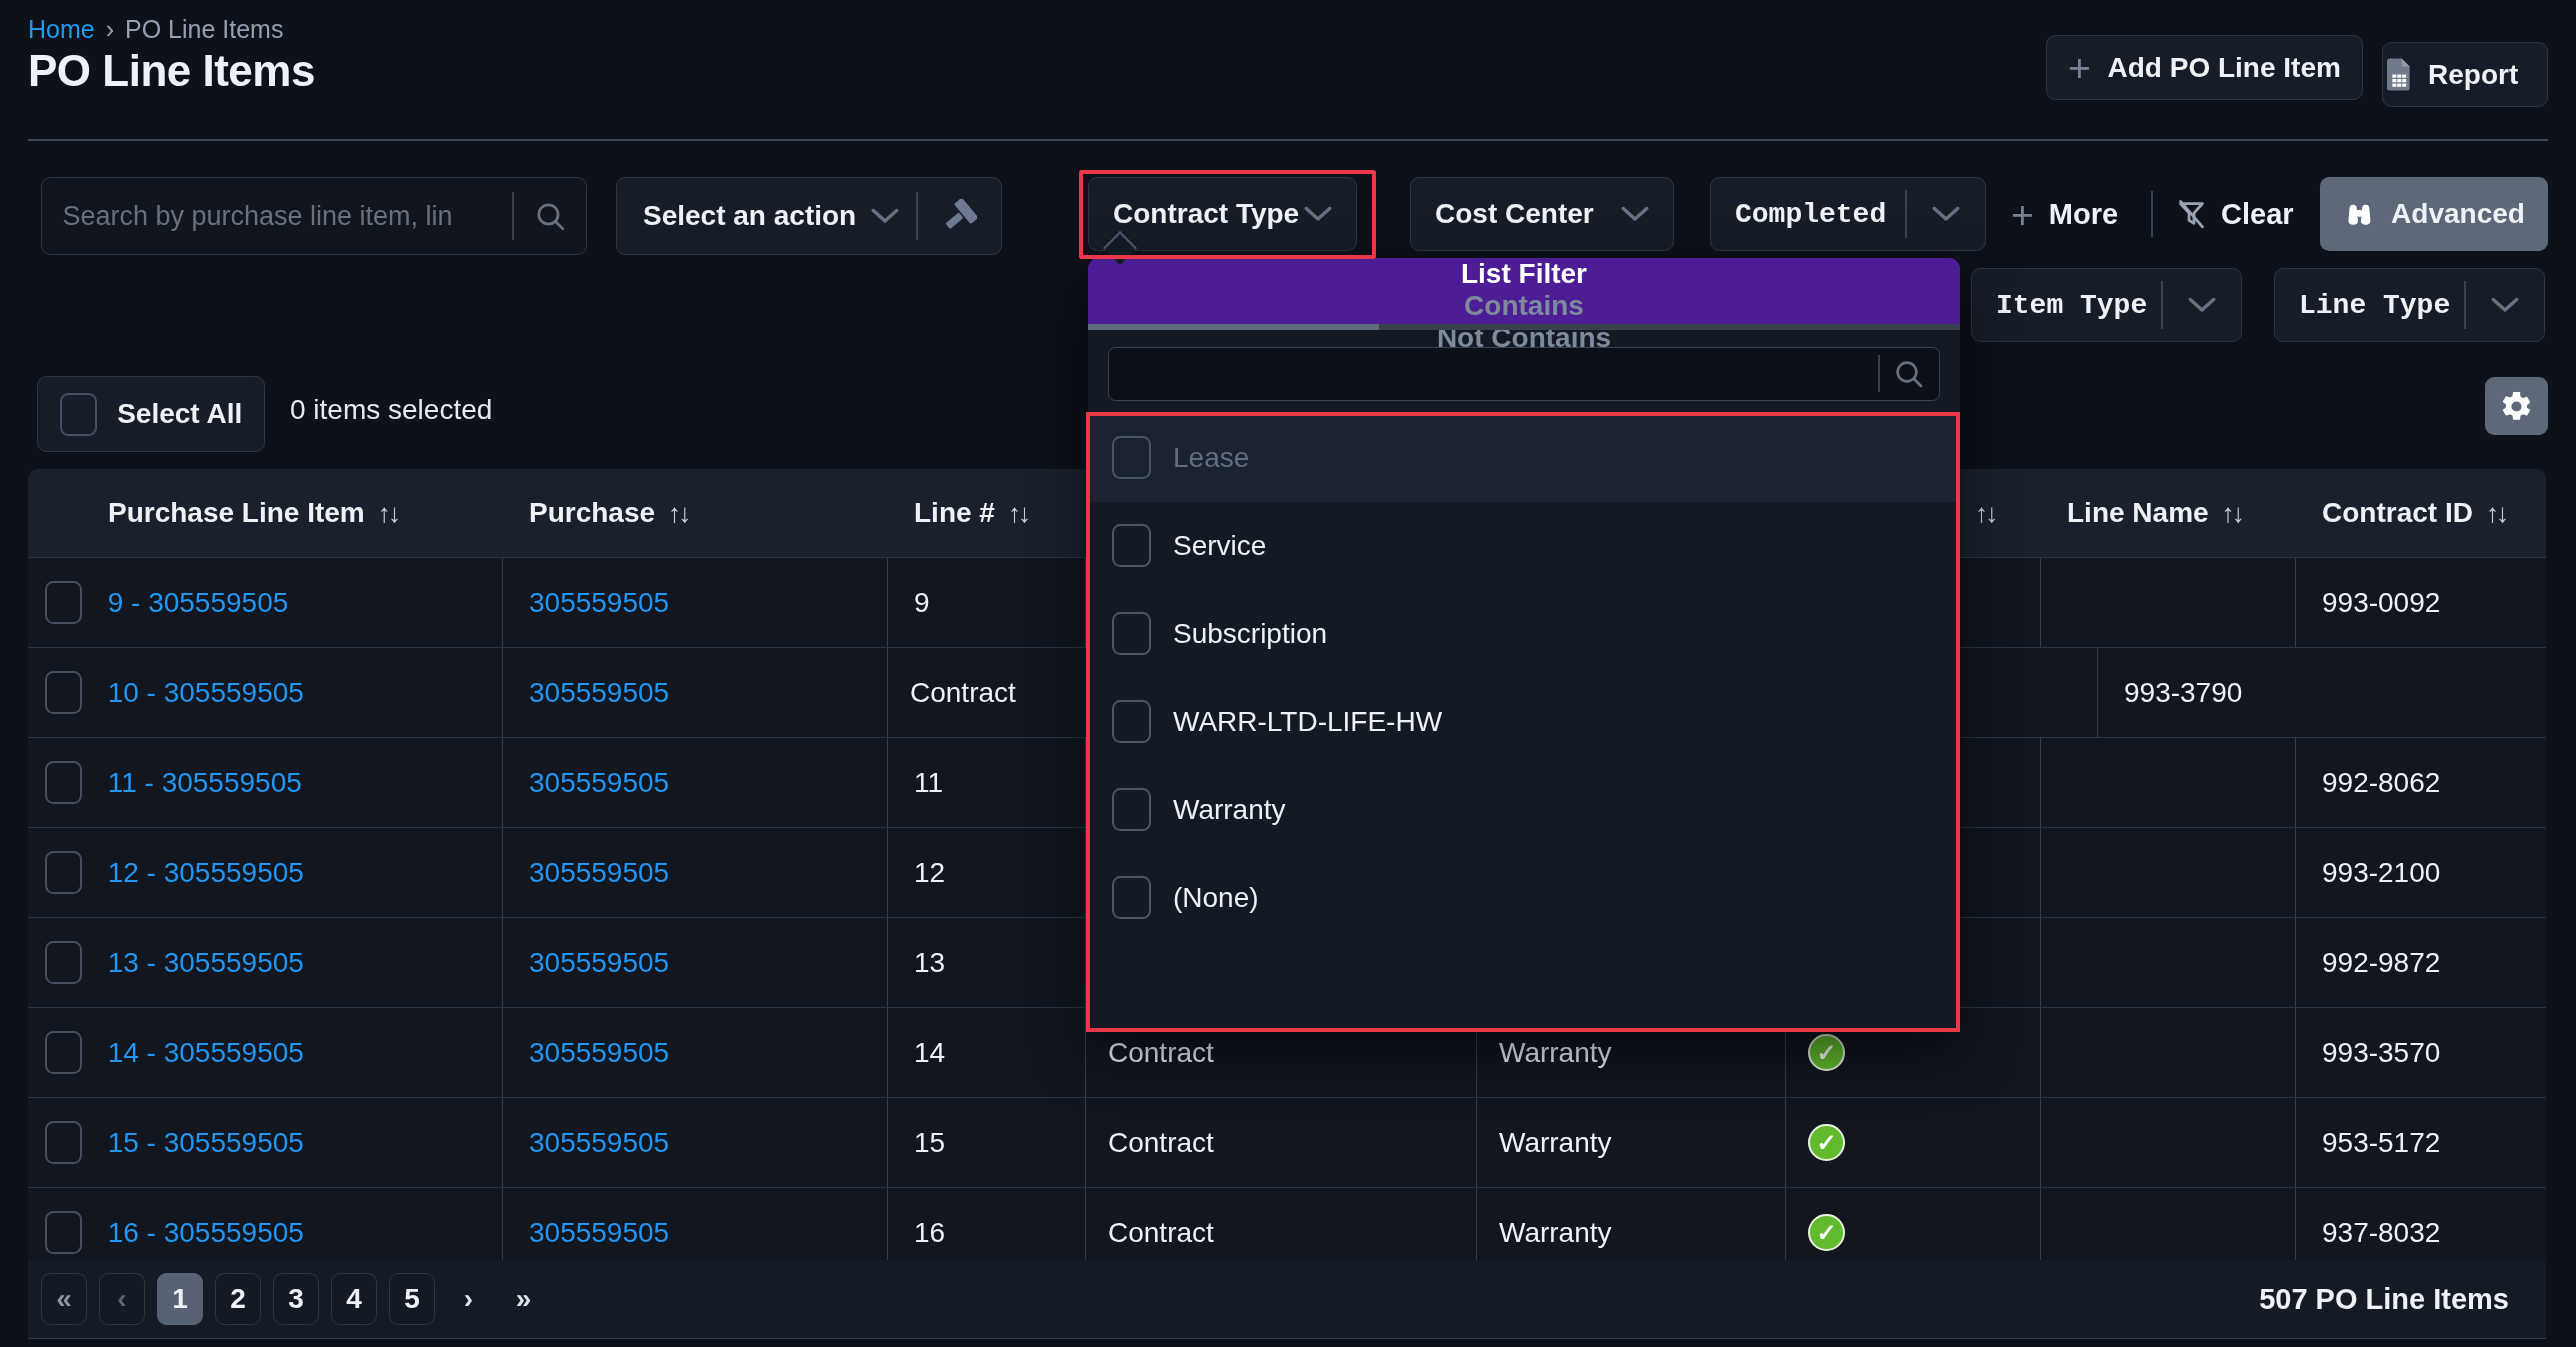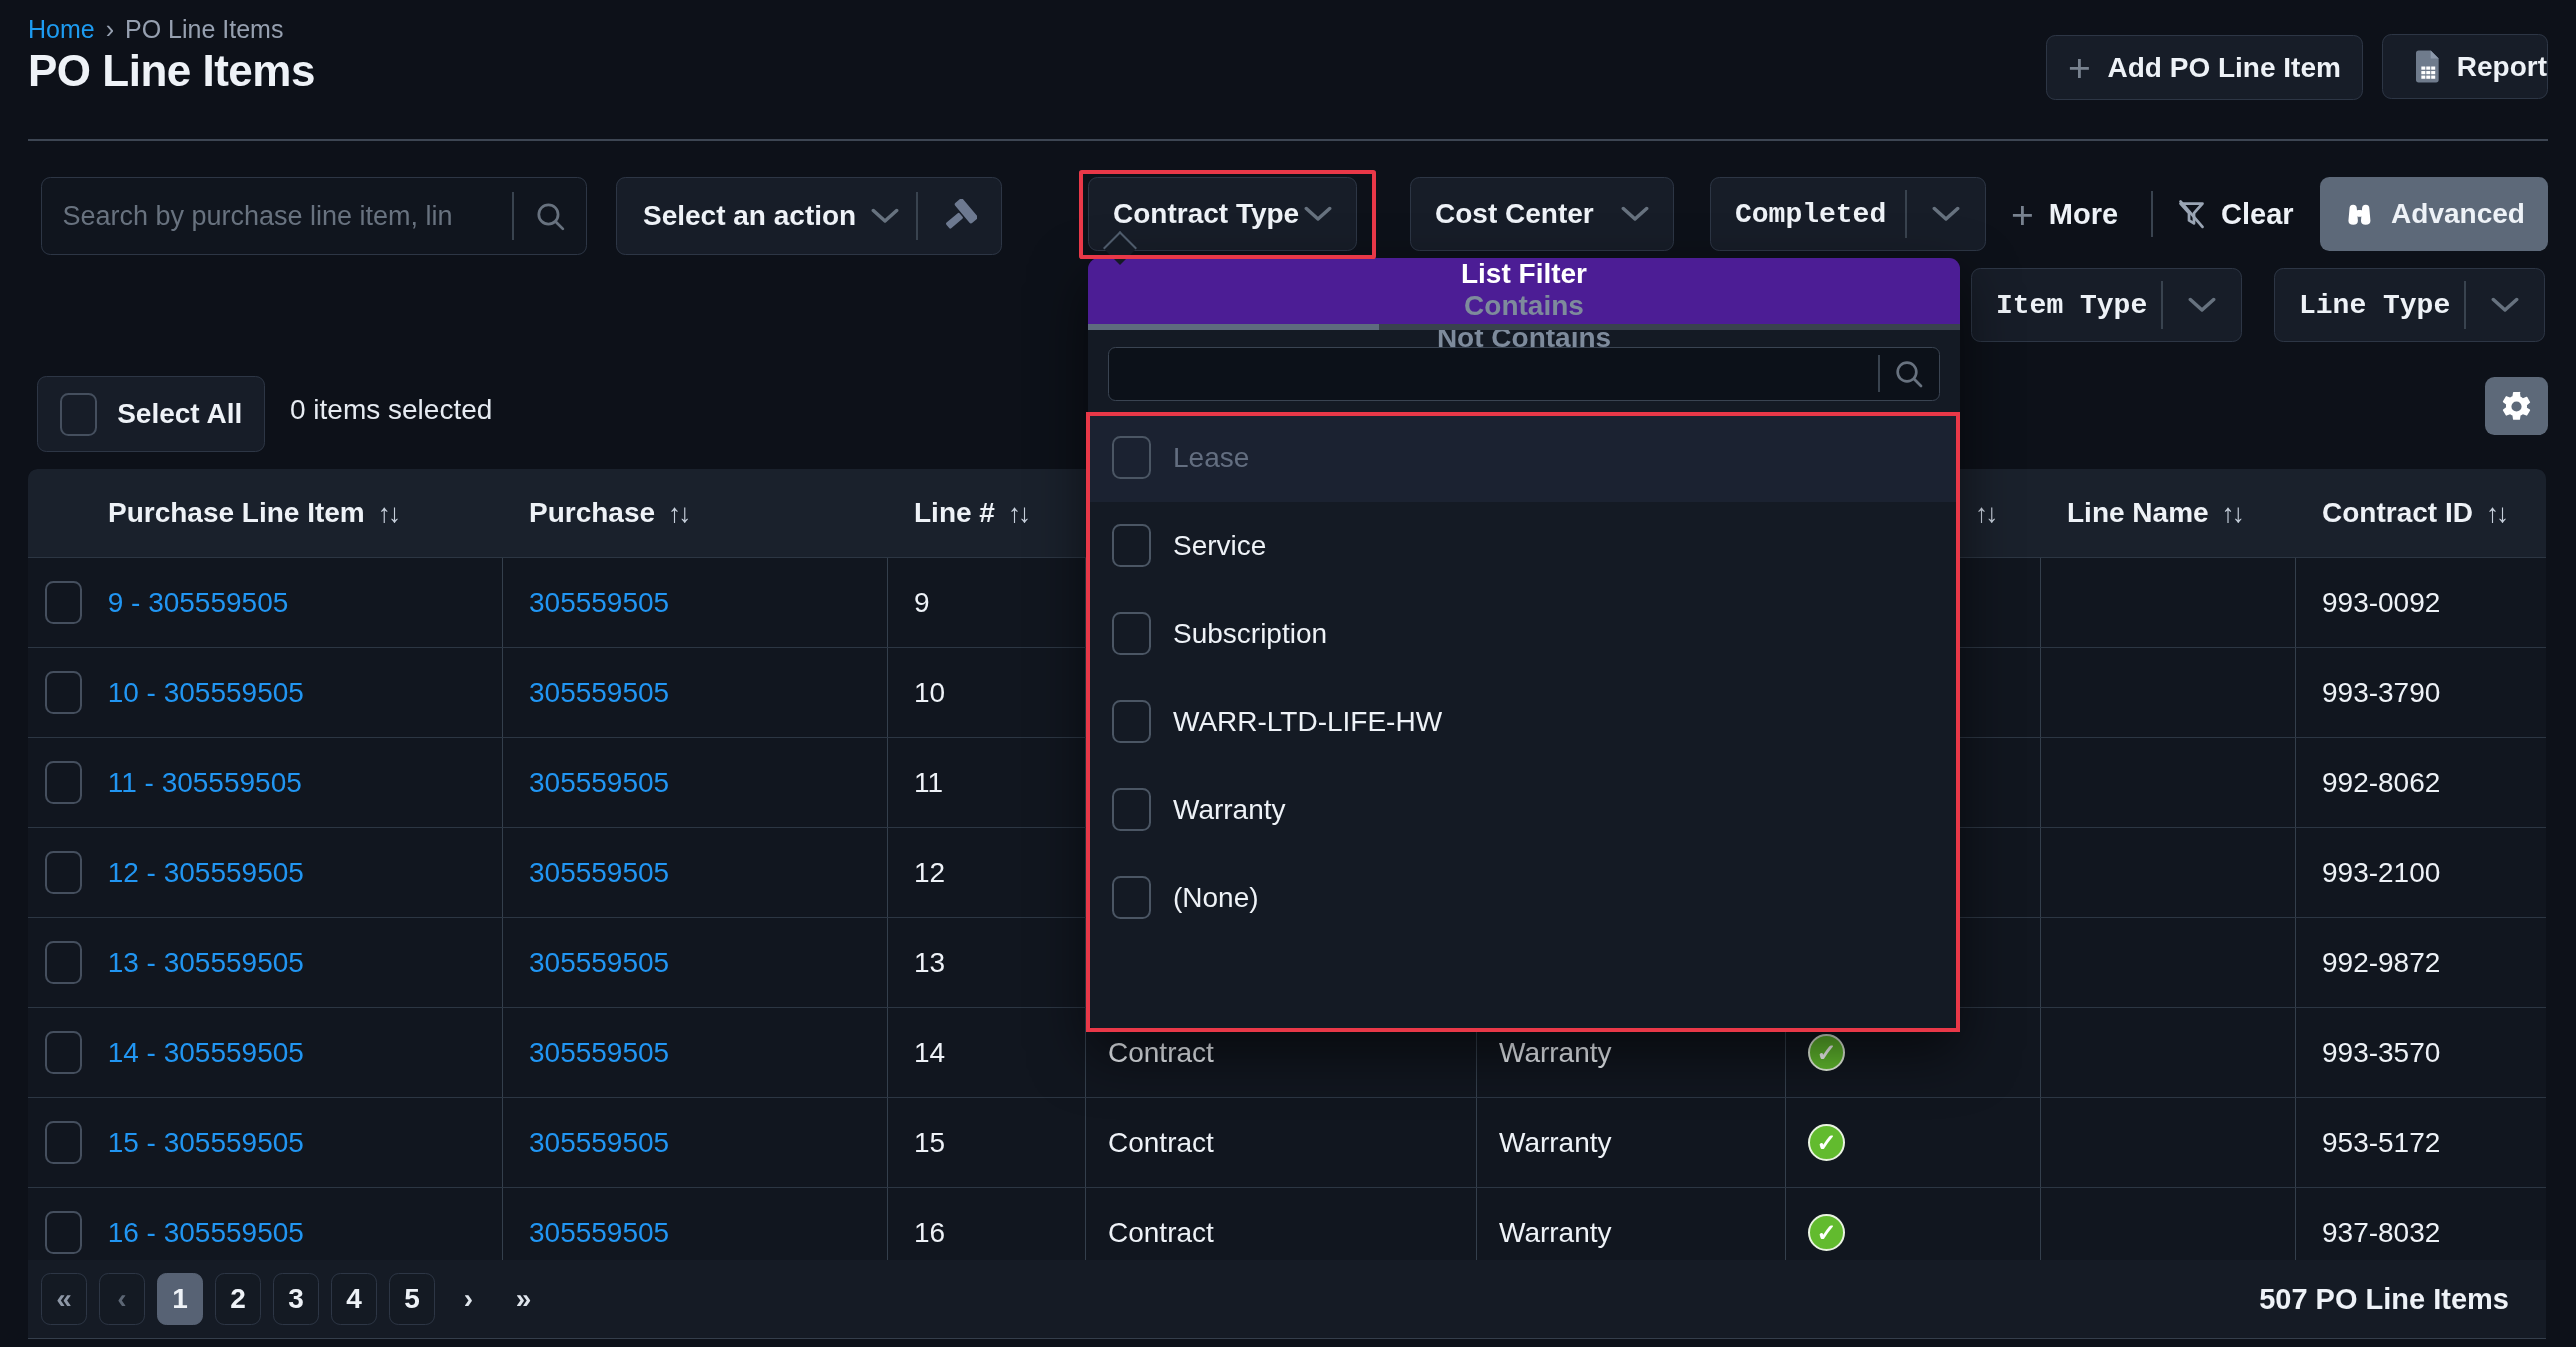--- a/index.html
+++ b/index.html
@@ -17,21 +17,21 @@
   .breadcrumb .sep, .breadcrumb .cur { color:#96a0b0; }
   .page-title { left:28px; top:46px; font-size:44px; font-weight:bold; letter-spacing:-0.5px; }
   .hdr-divider { left:28px; top:139px; width:2520px; height:1.9px; background:#3d4653; }
 
   .btn {
     background:#171d28; border:1.9px solid #2d3645; border-radius:9.3px;
     display:flex; align-items:center; color:#eef2f7; font-weight:bold; font-size:28px;
     cursor:pointer;
   }
   .add-btn { left:2046px; top:35px; width:317px; height:65px; gap:16.7px; justify-content:center; }
-  .report-btn { left:2382px; top:34px; width:166px; height:65px; gap:13px; justify-content:flex-end; }
+  .report-btn { left:2382px; top:42px; width:166px; height:65px; gap:13px; justify-content:flex-start; }
   .plus-glyph { color:#78828f; font-size:39px; font-weight:normal; line-height:1; }
 
   
   .search-wrap { left:41px; top:177px; width:546px; height:78px; background:#10151e;
     border:1.9px solid #2d3645; border-radius:9.3px; display:flex; align-items:center; }
   .search-wrap input { flex:1; min-width:0; background:transparent; border:none; outline:none;
     color:#e8edf4; font-size:27px; font-family:inherit; padding:0 7.4px 0 20.4px; }
   .search-wrap input::placeholder { color:#68727f; }
   .vdiv { width:1.9px; height:48px; background:#39434f; }
   .search-icon-box { width:72px; display:flex; align-items:center; justify-content:center; }
@@ -349,23 +349,20 @@
         </div>
   </div>
       <div class="tr">
     <div class="td c1">
       <span class="checkbox"></span>
       <a class="link">10 - 305559505</a>
     </div>
     <div class="td c2">
           <a class="link">305559505</a>
         </div>
-    <div class="td c3">
-          <span>10</span>
-        </div>
     <div class="td c4">
           <span>Contract</span>
         </div>
     <div class="td c5">
           <span>Warranty</span>
         </div>
     <div class="td c6">
           <span class="check-circle">✓</span>
         </div>
     <div class="td c7">

